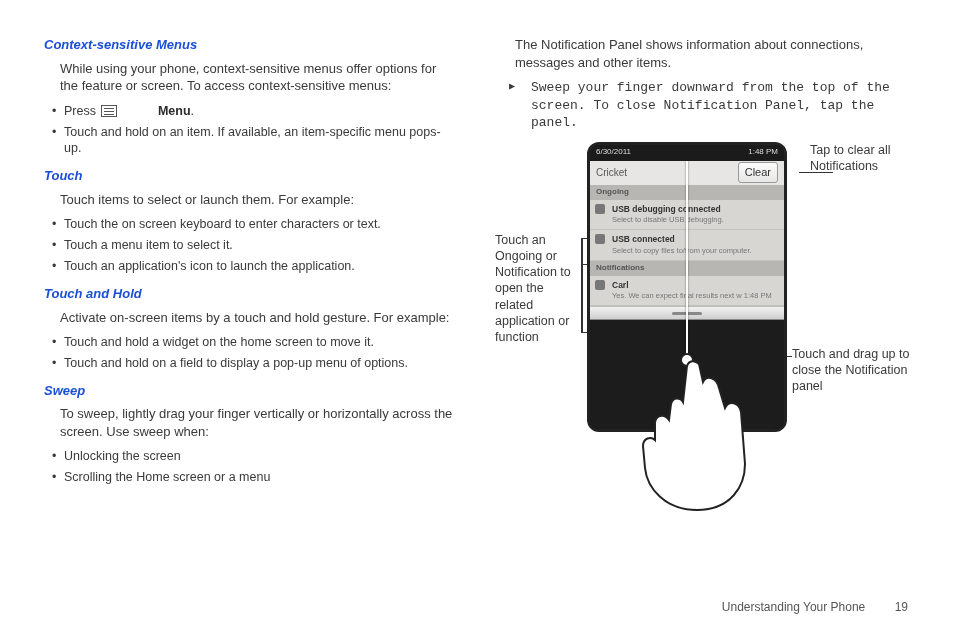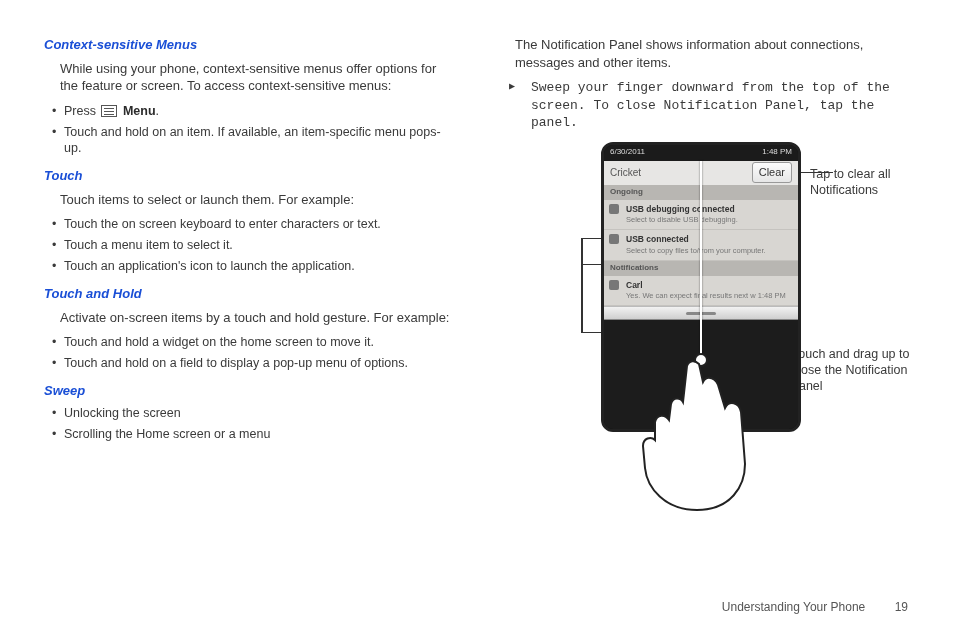--- a/index.html
+++ b/index.html
@@ -47,32 +47,32 @@
     width: 16px; height: 12px;
     border: 1px solid #555;
     background: #fff;
     vertical-align: middle;
     margin: 0 2px;
   }
   .menu-icon span {
     display: block; width: 10px; height: 1.5px; background: #555;
     box-shadow: 0 -3px 0 #555, 0 3px 0 #555;
   }
-  .bold { font-weight: 700; color:#2b2b2b; }
+  .bold { font-weight: 700; color:#2b2b2b;margin-left:35px; }
 
   
   .fig-area { position: relative; height: 320px; margin-top: 8px; }
   .callout { position: absolute; font-size: 12.5px; line-height: 1.3; }
   .callout-left { left: -4px; top: 90px; width: 88px; text-align:left; }
-  .callout-tr { right: -4px; top: 24px; width: 104px; }
+  .callout-tr { right: -4px; top: 0; width: 104px; }
   .callout-br { right: -4px; top: 204px; width: 122px; }
   .lead-line { position:absolute; background:#333; }
   .phone {
     position: absolute;
-    left: 102px; top: 0;
+    left: 88px; top: 0;
     width: 200px; height: 290px;
     border: 3px solid #222;
     border-radius: 12px;
     background: #111;
     overflow: hidden;
   }
   .statusbar {
     height: 16px; background:#1b1b1b; color:#ddd;
     display:flex; justify-content:space-between; align-items:center;
     font-size:8px; padding: 0 6px;
@@ -160,20 +160,21 @@
     </ul>
 
     <div class="h-italic">Touch and Hold</div>
     <p class="para">Activate on-screen items by a touch and hold gesture. For example:</p>
     <ul class="bullets">
       <li>Touch and hold a widget on the home screen to move it.</li>
       <li>Touch and hold on a field to display a pop-up menu of options.</li>
     </ul>
 
     <div class="h-italic">Sweep</div>
+    <p class="para">To sweep, lightly drag your finger vertically or horizontally across the screen. Use sweep when:</p>
     <ul class="bullets">
       <li>Unlocking the screen</li>
       <li>Scrolling the Home screen or a menu</li>
     </ul>
   </div>
 
   <div class="col">
     <p class="para">The Notification Panel shows information about connections, messages and other items.</p>
     <ul class="arrow-list">
       <li>Sweep your finger downward from the top of the screen. To close Notification Panel, tap the panel.</li>
@@ -181,20 +182,21 @@
 
     <div class="fig-area">
 
       <div class="lead-line" style="left:82px; top:122px; width:20px; height:1.5px;"></div>
       <div class="lead-line" style="left:82px; top:96px; width:1.5px; height:94px;"></div>
       <div class="lead-line" style="left:82px; top:96px; width:22px; height:1.5px;"></div>
       <div class="lead-line" style="left:82px; top:190px; width:22px; height:1.5px;"></div>
       <div class="lead-line" style="left:300px; top:30px; width:34px; height:1.5px;"></div>
       <div class="lead-line" style="right:118px; top:214px; width:34px; height:1.5px;"></div>
 
+      <div class="callout callout-left">Touch an Ongoing or Notification to open the related application or function</div>
       <div class="callout callout-tr">Tap to clear all Notifications</div>
       <div class="callout callout-br">Touch and drag up to close the Notification panel</div>
 
       <div class="phone">
         <div class="phone-body">
           <div class="statusbar">
             <span>6/30/2011</span>
             <span>1:48 PM</span>
           </div>
           <div class="carrier-row">

